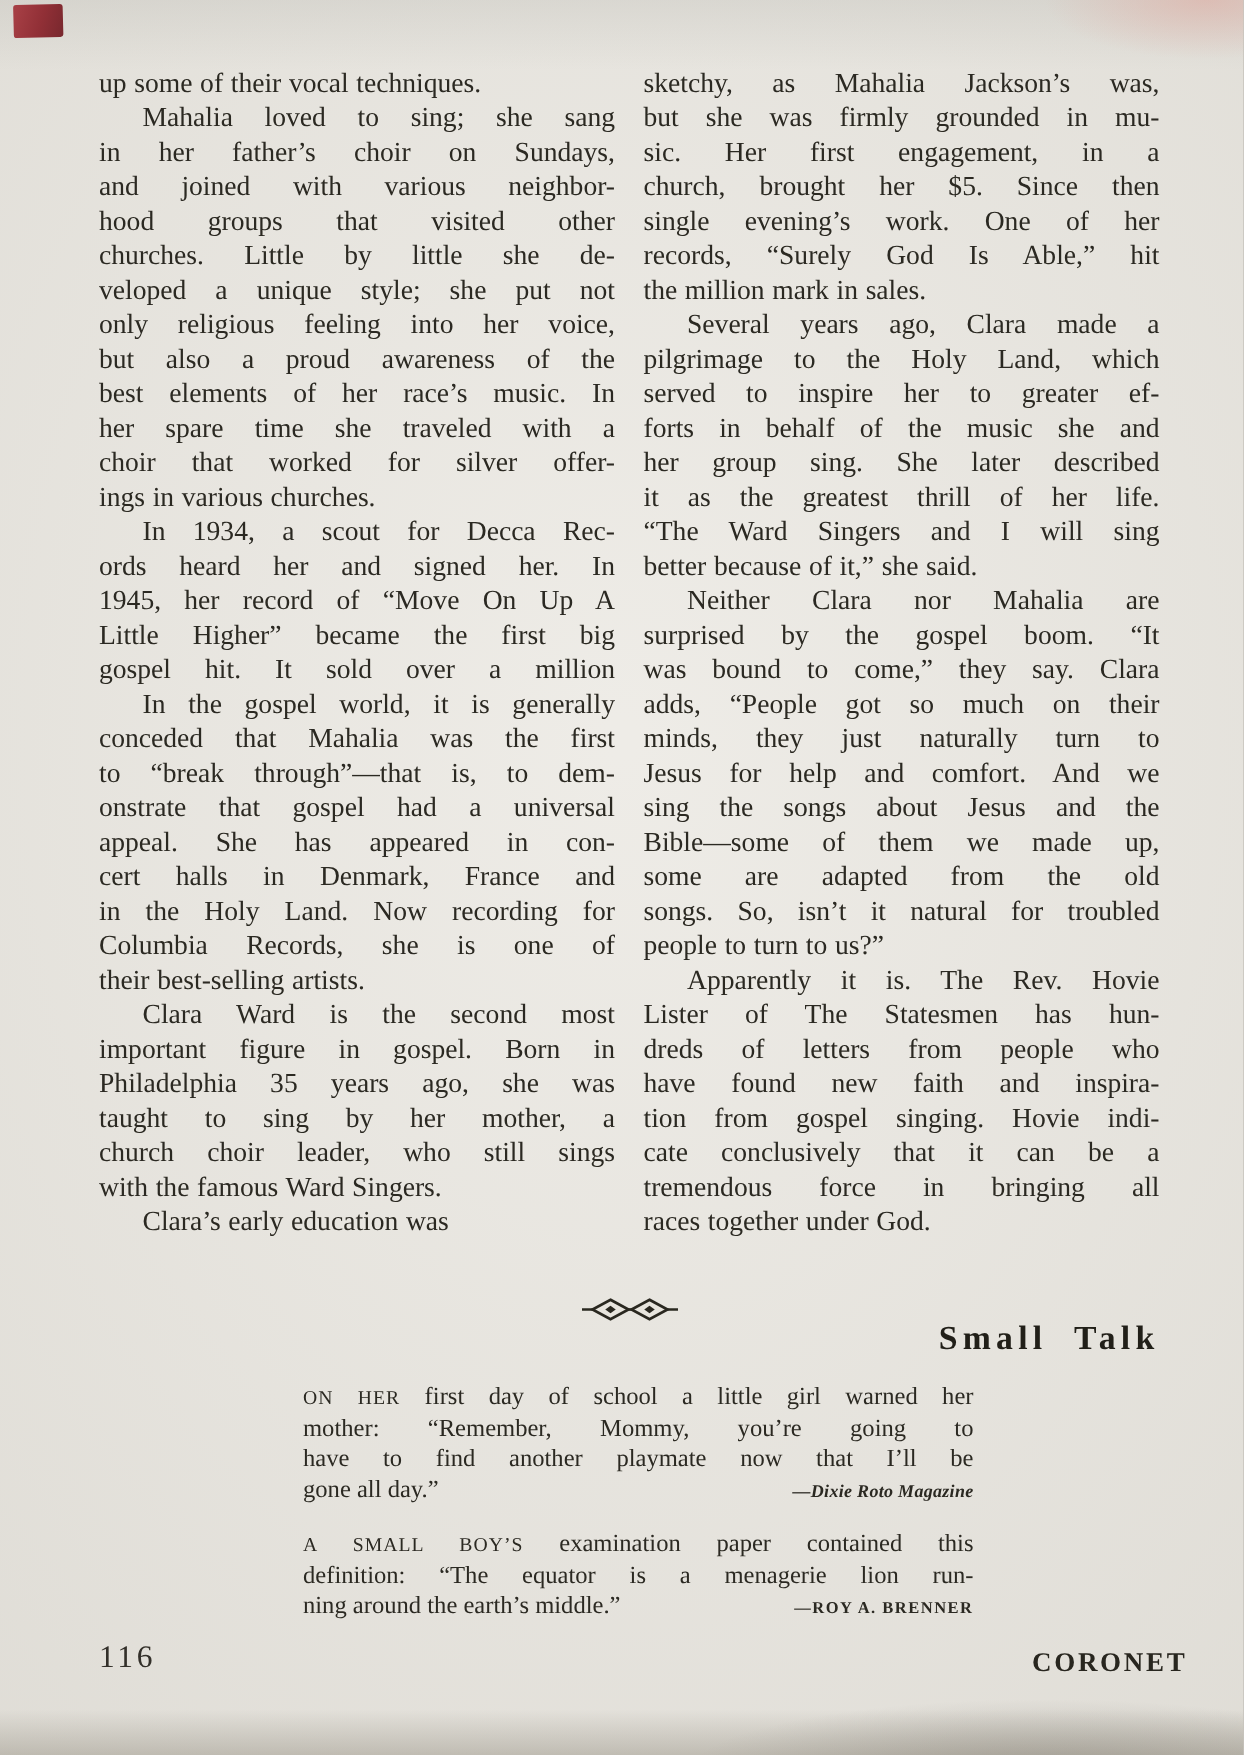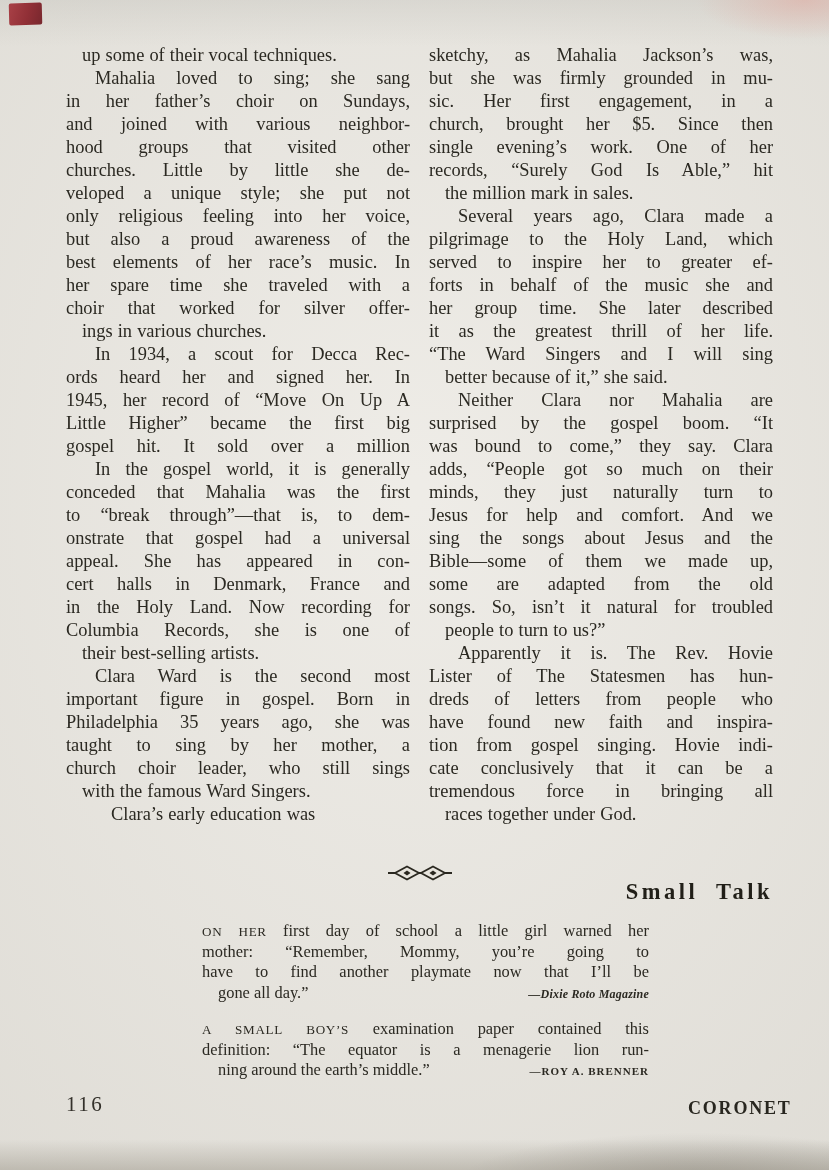--- a/index.html
+++ b/index.html
@@ -28,21 +28,21 @@
     position:absolute;top:44px;width:344px;
     font-size:18.4px;line-height:23px;color:#2b2922;
     word-spacing:0.5px;
   }
   .col-left{left:66px;}
   .col-right{left:429px;}
   .ln{
     height:23px;text-align:justify;text-align-last:justify;
     -moz-text-align-last:justify;text-justify:inter-word;white-space:nowrap;
   }
-  .ln.end{text-align-last:left;margin-left:16px;-moz-text-align-last:left;}
+  .ln.end{text-align-last:left;-moz-text-align-last:left;}
   .ln.ind{text-indent:29px;}
   .ornament{position:absolute;left:388px;top:864px;width:64px;height:18px;}
   .st-title{
     position:absolute;left:66px;top:879px;width:707px;margin:0;
     text-align:right;font-size:22.5px;font-weight:bold;color:#211f18;
     letter-spacing:3.5px;word-spacing:9px;
   }
   .st{
     position:absolute;left:202px;top:921px;width:447px;
     font-size:16.4px;line-height:20.5px;color:#2b2922;
@@ -112,21 +112,21 @@
       <div class="ln">but she was firmly grounded in mu-</div>
       <div class="ln">sic. Her first engagement, in a</div>
       <div class="ln">church, brought her $5. Since then</div>
       <div class="ln">single evening’s work. One of her</div>
       <div class="ln">records, “Surely God Is Able,” hit</div>
       <div class="ln end">the million mark in sales.</div>
       <div class="ln ind">Several years ago, Clara made a</div>
       <div class="ln">pilgrimage to the Holy Land, which</div>
       <div class="ln">served to inspire her to greater ef-</div>
       <div class="ln">forts in behalf of the music she and</div>
-      <div class="ln">her group time. She later described</div>
+      <div class="ln">her group sing. She later described</div>
       <div class="ln">it as the greatest thrill of her life.</div>
       <div class="ln">“The Ward Singers and I will sing</div>
       <div class="ln end">better because of it,” she said.</div>
       <div class="ln ind">Neither Clara nor Mahalia are</div>
       <div class="ln">surprised by the gospel boom. “It</div>
       <div class="ln">was bound to come,” they say. Clara</div>
       <div class="ln">adds, “People got so much on their</div>
       <div class="ln">minds, they just naturally turn to</div>
       <div class="ln">Jesus for help and comfort. And we</div>
       <div class="ln">sing the songs about Jesus and the</div>

